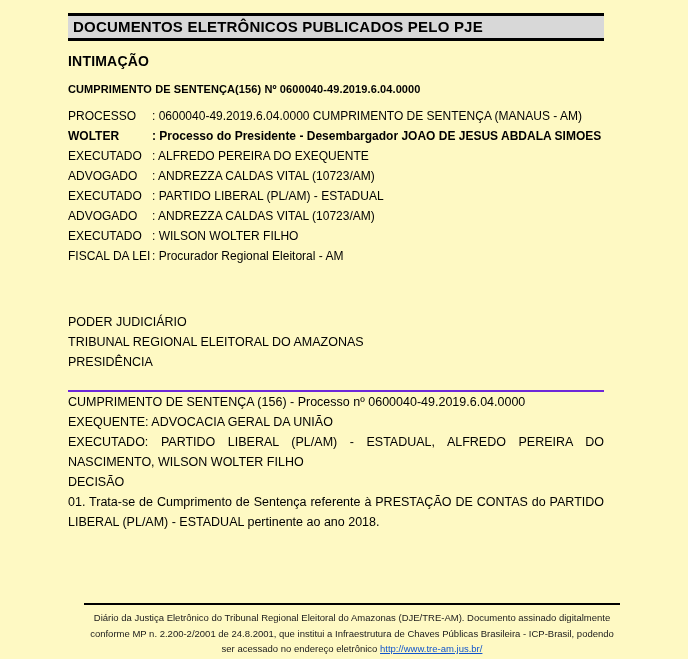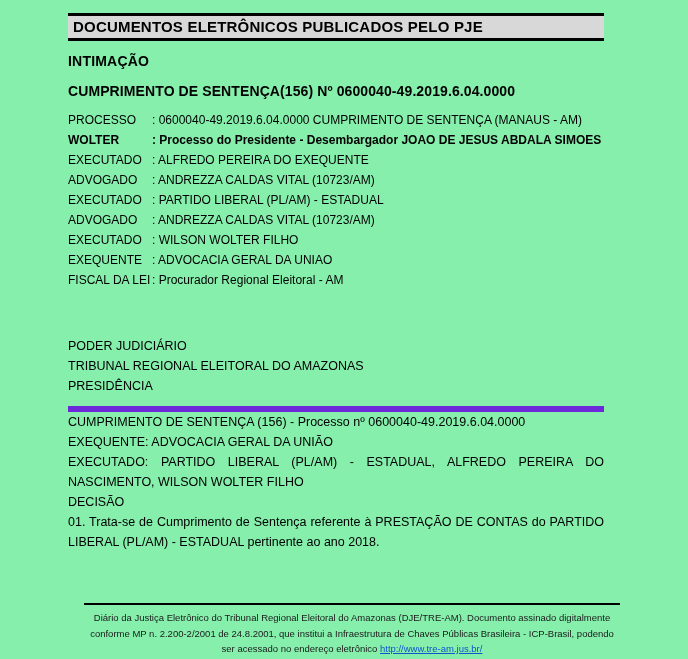--- a/index.html
+++ b/index.html
@@ -7,21 +7,21 @@
     margin: 0;
     padding: 0;
     background: #ffffff;
     font-family: "Liberation Sans", sans-serif;
     color: #000000;
   }
   .page {
     position: relative;
     width: 688px;
     height: 659px;
-    background: #86efac;
+    background: #fef9c3;
     overflow: hidden;
   }
   .content {
     position: absolute;
     left: 68px;
     top: 0;
     width: 536px;
   }
   
   .banner {
@@ -37,21 +37,21 @@
   }
   
   .type-heading {
     margin: 12px 0 0 0;
     font-size: 14px;
     font-weight: bold;
     letter-spacing: 0.2px;
   }
   .case-heading {
     margin: 14px 0 0 0;
-    font-size: 14px;
+    font-size: 11px;
     font-weight: bold;
     letter-spacing: 0.1px;
   }
   
   table.parties {
     margin-top: 11px;
     border-collapse: collapse;
     width: 100%;
     font-size: 12px;
   }
@@ -65,22 +65,22 @@
     padding-right: 2px;
   }
   .row-bold td { font-weight: bold; }
   
   .decision {
     margin-top: 46px;
     font-size: 12.5px;
     line-height: 20px;
   }
   .org-block {
-    border-bottom: 6px solid #6d28d9;
-    padding-bottom: 10px;
+    border-bottom: 2px solid #6d28d9;
+    padding-bottom: 18px;
   }
   .decision p {
     margin: 0;
   }
   .justified { text-align: justify; }
   
   .doc-footer {
     position: absolute;
     left: 84px;
     top: 603px;
@@ -134,24 +134,20 @@
         </tr>
         <tr>
           <td class="party-label">ADVOGADO</td>
           <td class="party-value">: ANDREZZA CALDAS VITAL (10723/AM)</td>
         </tr>
         <tr>
           <td class="party-label">EXECUTADO</td>
           <td class="party-value">: WILSON WOLTER FILHO</td>
         </tr>
         <tr>
-          <td class="party-label">EXEQUENTE</td>
-          <td class="party-value">: ADVOCACIA GERAL DA UNIAO</td>
-        </tr>
-        <tr>
           <td class="party-label">FISCAL DA LEI</td>
           <td class="party-value">: Procurador Regional Eleitoral - AM</td>
         </tr>
       </tbody>
     </table>
 
     <div class="decision">
       <div class="org-block">
         <p>PODER JUDICIÁRIO</p>
         <p>TRIBUNAL REGIONAL ELEITORAL DO AMAZONAS</p>

